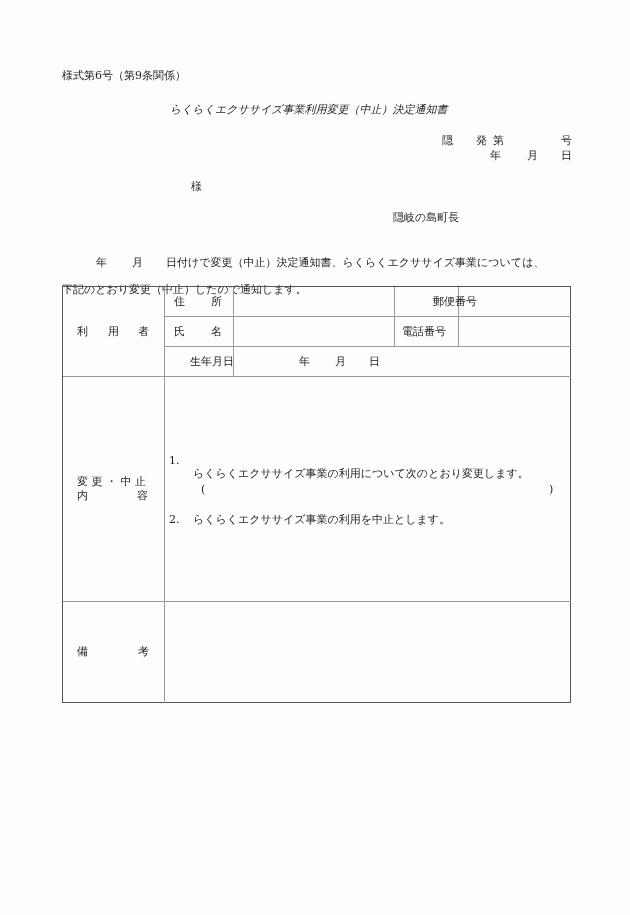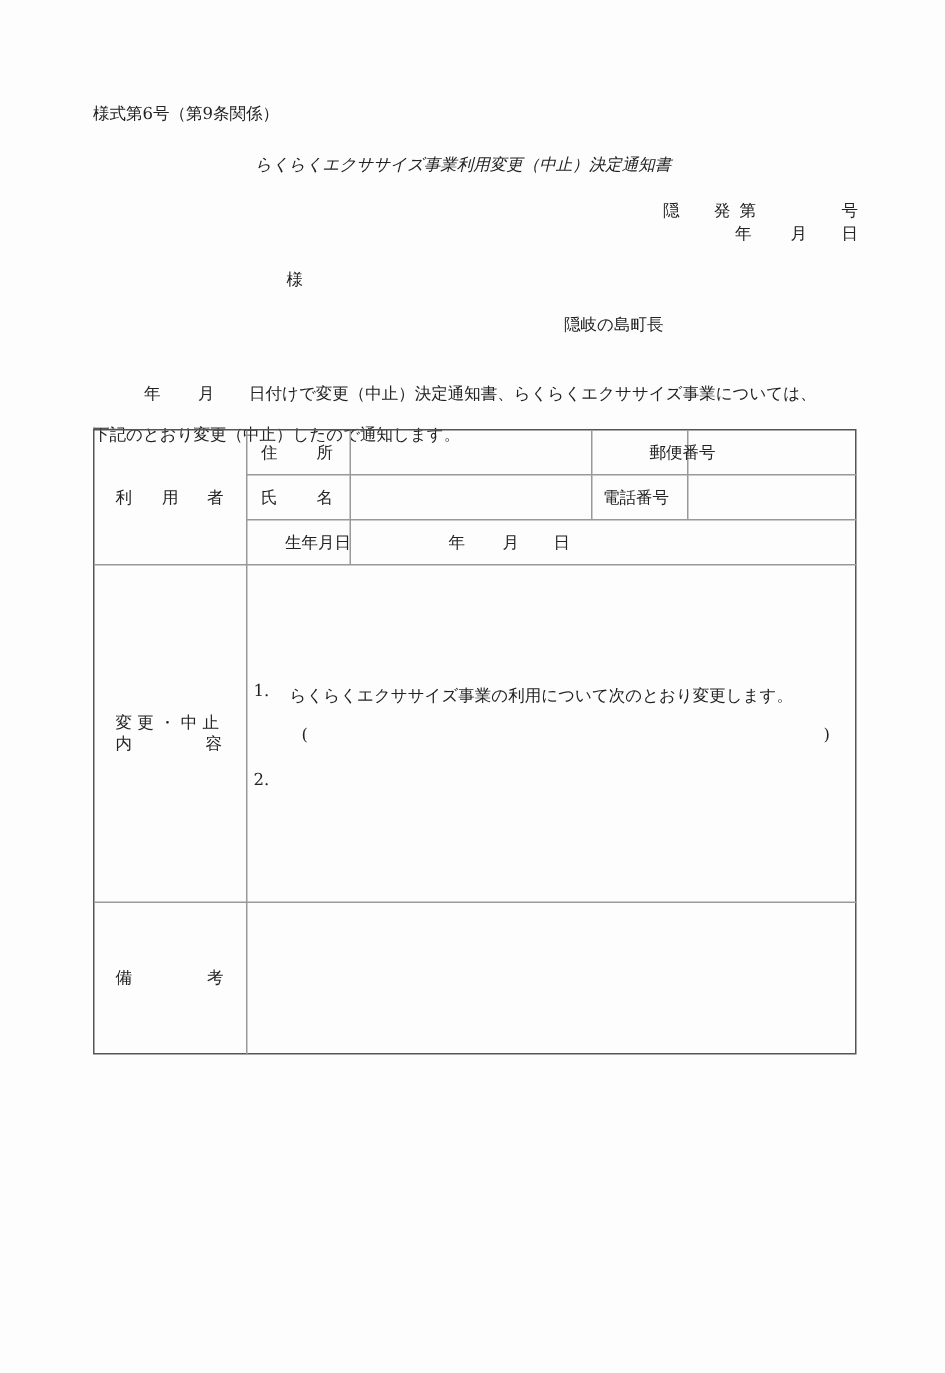--- a/index.html
+++ b/index.html
@@ -24,21 +24,21 @@
 <div class="abs" style="left:442px; top:134px;">隠</div>
 <div class="abs" style="left:476px; top:134px;">発</div>
 <div class="abs" style="left:493px; top:134px;">第</div>
 <div class="abs" style="left:561px; top:134px;">号</div>
 
 <div class="abs" style="left:490px; top:149px;">年</div>
 <div class="abs" style="left:527px; top:149px;">月</div>
 <div class="abs" style="left:561px; top:149px;">日</div>
 
 <div class="abs" style="left:191px; top:180px;">様</div>
-<div class="abs" style="left:376px; top:210px;font-family:Liberation Serif, serif;">隠岐の島町長</div>
+<div class="abs" style="left:393px; top:210px;font-family:Liberation Serif, serif;">隠岐の島町長</div>
 
 <div class="abs" style="left:96px; top:256px;">年</div>
 <div class="abs" style="left:132px; top:256px;">月</div>
 <div class="abs" style="left:166px; top:256px;">日付けで変更（中止）決定通知書、らくらくエクササイズ事業については、</div>
 <div class="abs" style="left:62px; top:283px;">下記のとおり変更（中止）したので通知します。</div>
 
 <div class="tbl">
 
   <div class="hl" style="left:101px; width:407px; top:29px;"></div>
   <div class="hl" style="left:101px; width:407px; top:59px;"></div>
@@ -71,22 +71,23 @@
   <div class="cell" style="left:127px; top:68px;">生年月日</div>
   <div class="cell" style="left:236px; top:68px;">年</div>
   <div class="cell" style="left:272px; top:68px;">月</div>
   <div class="cell" style="left:306px; top:68px;">日</div>
 
   <div class="cell" style="left:14px; top:188px; letter-spacing:0px;">変 更 ・ 中 止</div>
   <div class="cell" style="left:14px; top:202px;">内</div>
   <div class="cell" style="left:74px; top:202px;">容</div>
 
   <div class="cell" style="left:106px; top:167px;">1.</div>
-  <div class="cell" style="left:130px; top:170px;">らくらくエクササイズ事業の利用について次のとおり変更します。</div>
+  <div class="cell" style="left:130px; top:180px;">らくらくエクササイズ事業の利用について次のとおり変更します。</div>
   <div class="cell" style="left:138px; top:196px;">(</div>
   <div class="cell" style="left:150px; top:193px; width:330px; height:18px;"></div>
   <div class="cell" style="left:486px; top:196px;">)</div>
   <div class="cell" style="left:106px; top:226px;">2.</div>
+  <div class="cell" style="left:130px; top:226px;">らくらくエクササイズ事業の利用を中止とします。</div>
 
   <div class="cell" style="left:14px; top:358px;">備</div>
   <div class="cell" style="left:75px; top:358px;">考</div>
   <div class="cell" style="left:103px; top:316px; width:404px; height:99px;"></div>
 </div>
 
 </body></html>

